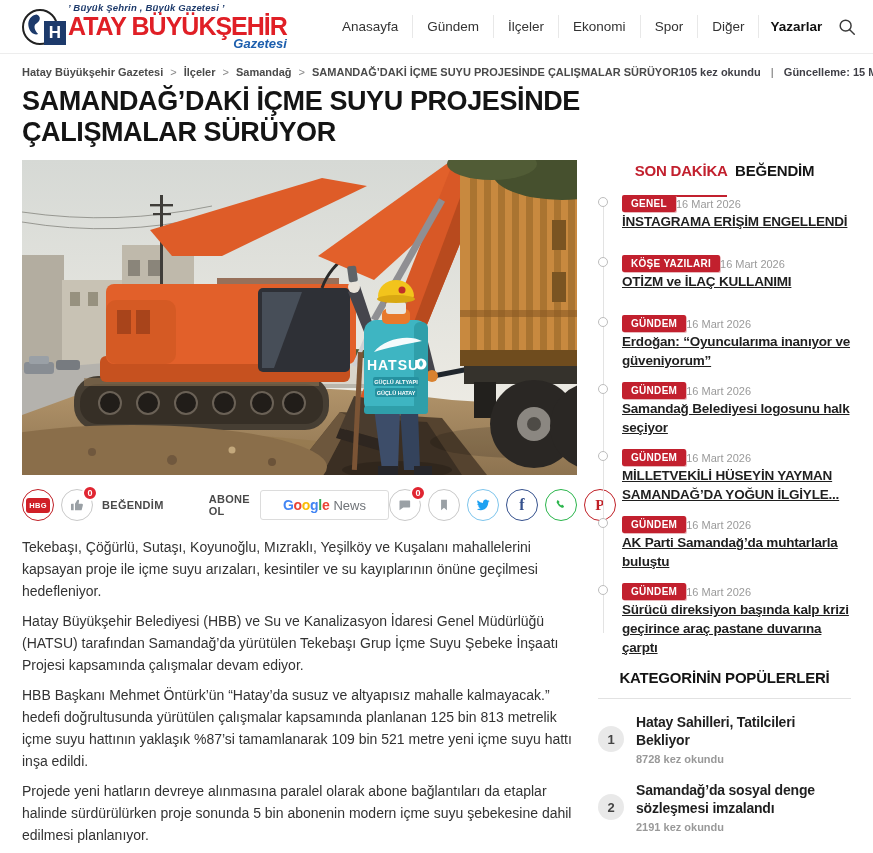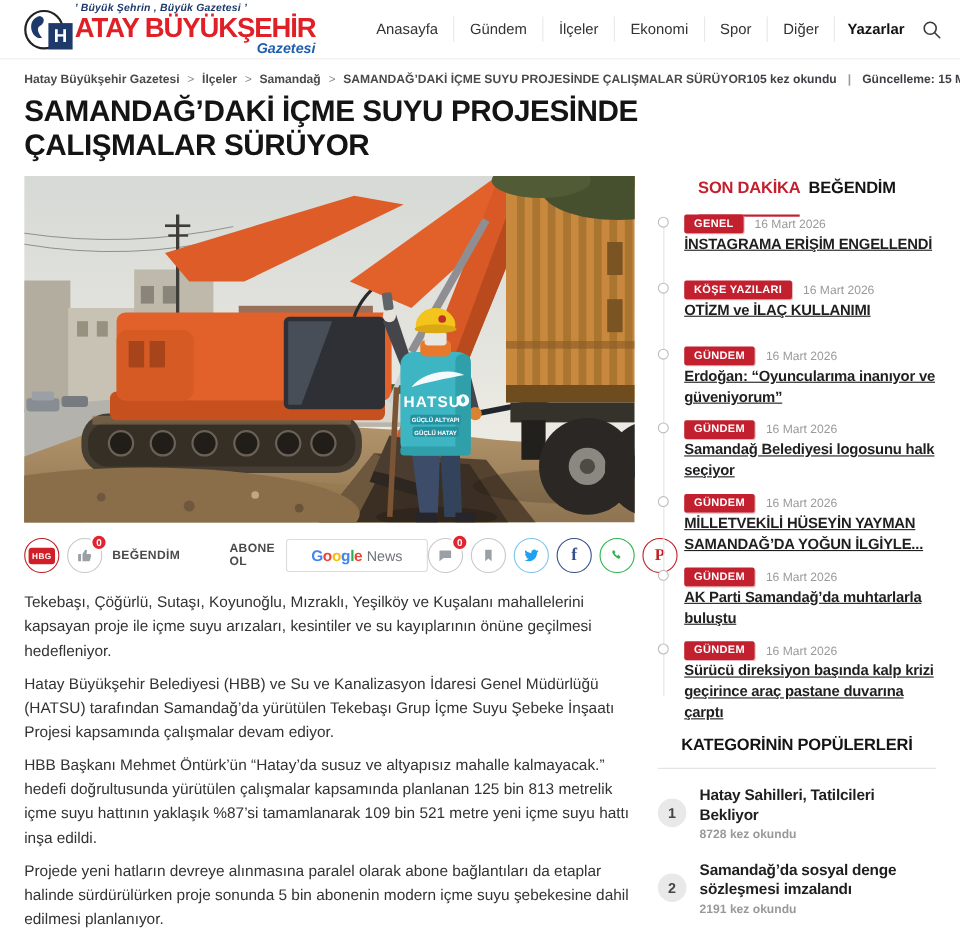--- a/index.html
+++ b/index.html
@@ -80,21 +80,21 @@
 
   
   .side-head { text-align:center; font-size:15px; font-weight:800; letter-spacing:-.2px; padding-top:2px; }
   .side-head .red { color:#c2202e; border-bottom:2px solid #c2202e; padding-bottom:16px; }
   .side-head .blk { color:#141414; margin-left:4px; }
   .sd-list { margin-top:16px; position:relative; padding-left:24px; }
   .sd-line { position:absolute; left:5px; top:10px; bottom:24px; width:1px; background:#e3e3e3; }
   .sd-item { position:relative; margin-bottom:12px; min-height:48px; cursor:pointer; }
   .sd-bullet { position:absolute; left:-24px; top:2px; width:10px; height:10px; border-radius:50%;
     background:#fff; border:1.5px solid #bdbdbd; }
-  .sd-toprow { display:flex; align-items:center; gap:10px; }
+  .sd-toprow { display:flex; align-items:center; }
   .badge { background:#c2202e; color:#fff; font-size:10px; font-weight:bold; padding:3px 9px 3px 9px;
     border-radius:2px; letter-spacing:.3px; white-space:nowrap; box-shadow:1px 1px 0 #e9b8bc; }
   .sd-date { font-size:11px; font-weight:400; color:#9a9a9a; white-space:nowrap; }
   .sd-title { margin-top:0; font-size:13.5px; font-weight:bold; color:#1f1f1f; line-height:19px; letter-spacing:-.2px;text-decoration:underline; }
 
   .pop-head { text-align:center; font-size:15px; font-weight:800; color:#141414; margin-top:8px; letter-spacing:-.2px; }
   .pop-hr { border:none; border-top:1px solid #e2e2e2; margin:12px 0 14px 0; }
   .pop-item { display:flex; gap:12px; margin-bottom:16px; cursor:pointer; align-items:center; }
   .pop-rank { width:26px; height:26px; border-radius:50%; background:#e9e9e9; color:#444;
     font-size:13px; font-weight:bold; display:flex; align-items:center; justify-content:center; flex:none; }

